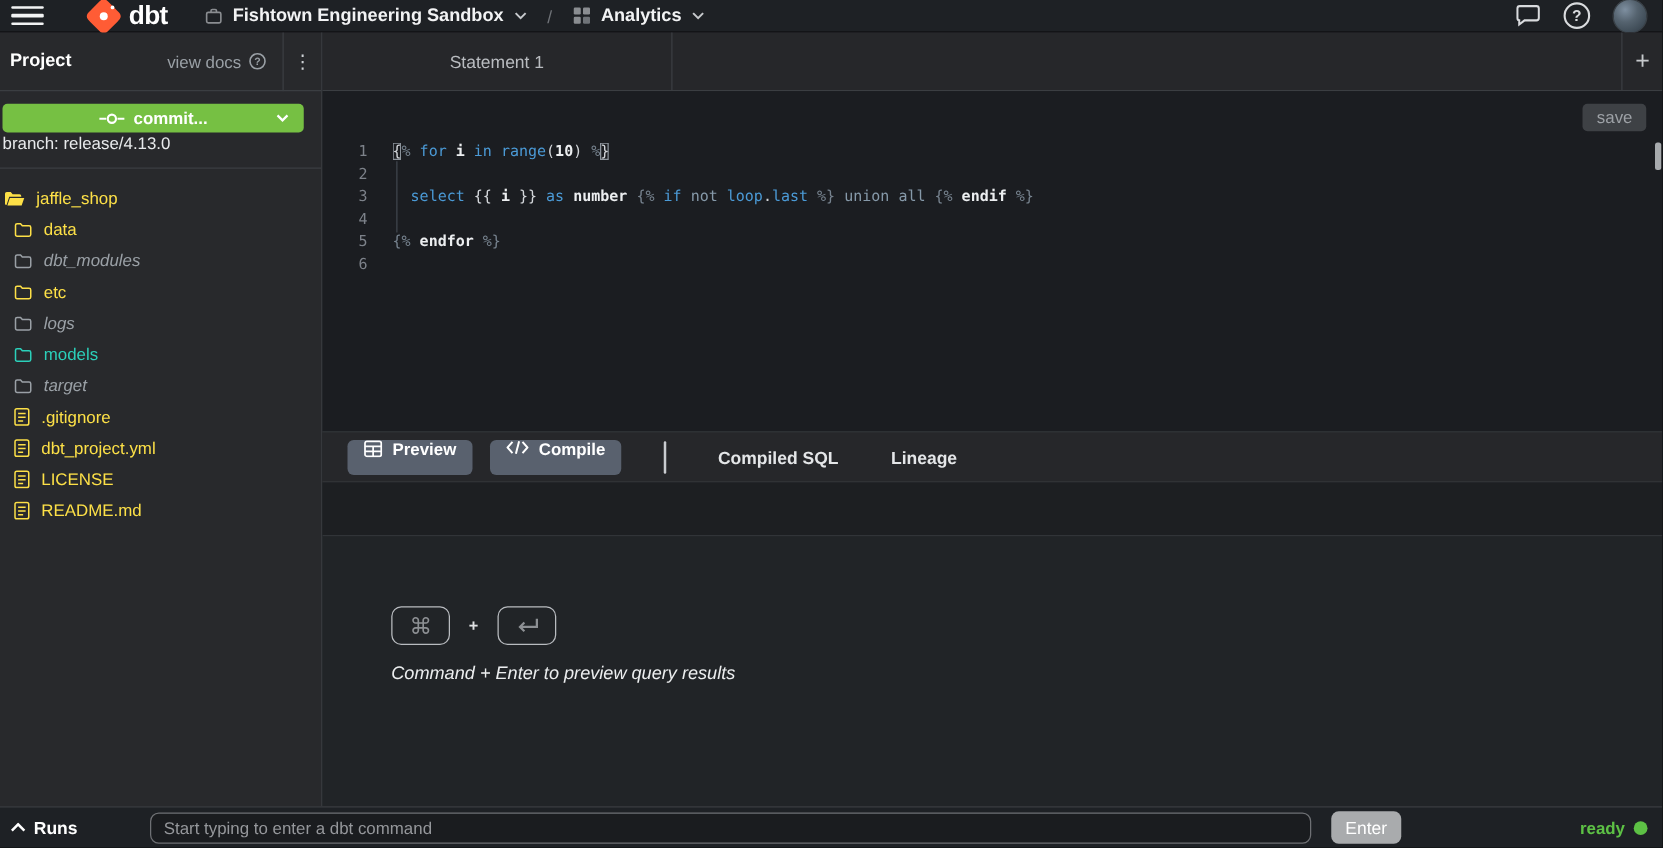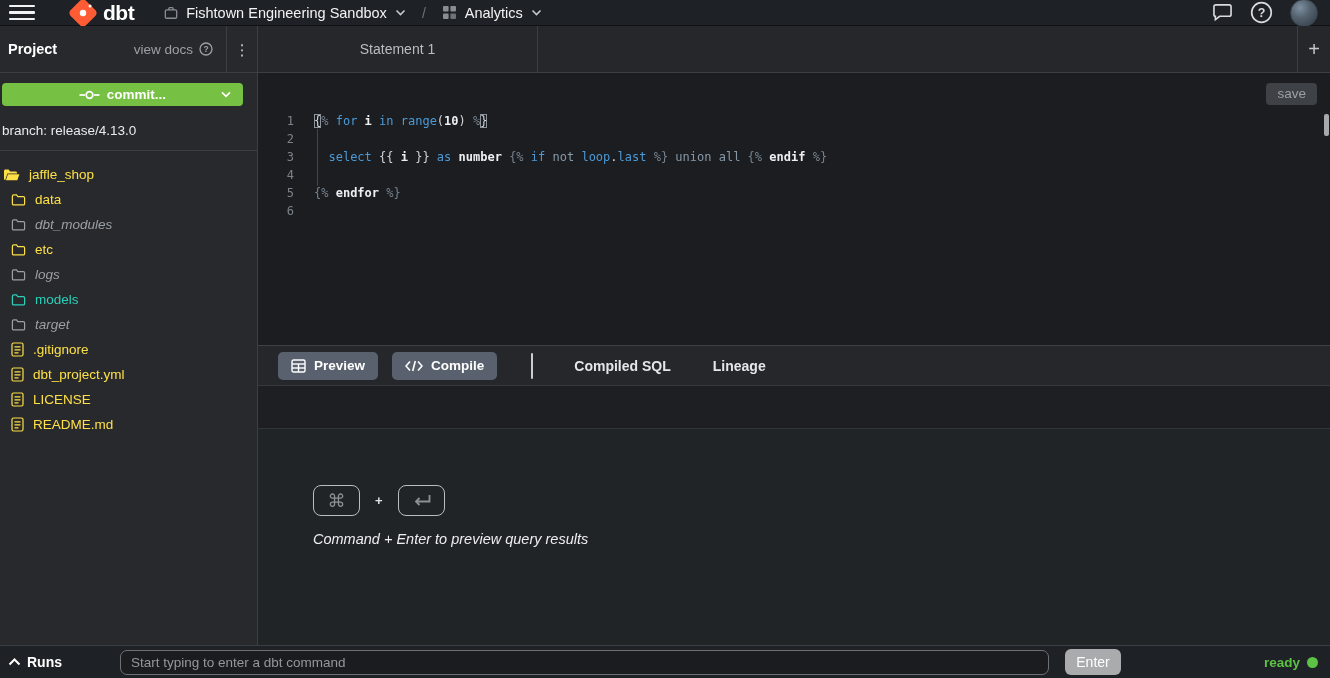--- a/index.html
+++ b/index.html
@@ -10,37 +10,37 @@
     background:#1b1d21; color:#e8eaec;
     display:flex; flex-direction:column;
   }
   
   .topbar { height:26px; background:#1e2125; display:flex; align-items:center; flex-shrink:0; border-bottom:1px solid #101113; }
   .hamburger { margin-left:9px; width:26px; height:18px; display:flex; flex-direction:column; justify-content:center; gap:4px; cursor:pointer; }
   .hamburger span { display:block; height:2.6px; background:#f2f3f4; border-radius:1px; }
   .logo { display:flex; align-items:center; gap:5px; margin-left:33px; }
   .logo-text { font-size:21px; font-weight:bold; color:#fff; letter-spacing:-0.5px; }
   .crumb { display:flex; align-items:center; gap:8px; margin-left:30px; }
-  .crumb-name { font-size:14.5px; font-weight:normal; color:#f2f3f4; }
+  .crumb-name { font-size:14.5px; font-weight:bold; color:#f2f3f4; }
   .crumb-sep { color:#6f7378; font-size:14px; margin:0 8px; }
   .topbar-right { margin-left:auto; display:flex; align-items:center; gap:17px; margin-right:12px; }
   .avatar { width:28px; height:28px; border-radius:50%; background:radial-gradient(circle at 35% 30%, #7e8fa0 0%, #55636f 40%, #2e3a44 100%); border:1px solid #3a4147; }
   
   .content { flex:1; display:flex; min-height:0; }
   
   .sidebar { width:258px; flex-shrink:0; background:#28292c; border-right:1px solid #3b3e42; display:flex; flex-direction:column; }
   .side-header { height:47px; flex-shrink:0; display:flex; align-items:center; border-bottom:1px solid #3b3e42; padding-left:8px; }
   .side-title { font-size:14.5px; font-weight:bold; color:#fff; }
   .view-docs { margin-left:auto; display:flex; align-items:center; gap:6px; color:#9aa0a6; font-size:13.5px; cursor:pointer; }
   .side-vdiv { width:1px; height:47px; background:#3b3e42; margin-left:13px; }
   .kebab { width:30px; text-align:center; color:#cfd2d6; font-size:15px; letter-spacing:0; cursor:pointer; line-height:47px; }
   .commit-btn { position:relative; margin:10px 14px 0 2px; height:23px; border-radius:4px; background:#76c043; color:#fff;
     font-size:13.5px; font-weight:bold; display:flex; align-items:center; justify-content:center; gap:7px; cursor:pointer; }
   .commit-caret { position:absolute; right:12px; top:8px; }
-  .branch-line { margin:17px 0 0 2px; font-size:13.5px; color:#e8eaec; }
+  .branch-line { margin:1px 0 0 2px; font-size:13.5px; color:#e8eaec; }
   .side-div { margin-top:12px; border-bottom:1px solid #3b3e42; }
   .tree { padding-top:11px; overflow:hidden; }
   .tree-row { height:25px; display:flex; align-items:center; gap:9px; font-size:13.5px; color:#fde047; cursor:pointer; padding-left:11px; }
   .tree-row.root { padding-left:3px; }
   .tree-row.muted { color:#9aa0a6; font-style:italic; }
   .tree-row.active { color:#2bd0ba; }
   .tree-icon { display:flex; align-items:center; }
   
   .main { flex:1; display:flex; flex-direction:column; min-width:0; }
   .tabbar { height:47px; flex-shrink:0; background:#26272a; border-bottom:1px solid #3b3e42; display:flex; align-items:stretch; }
@@ -61,21 +61,21 @@
   .tok-v { color:#eceef0; font-weight:bold; }
   .tok-p { color:#d3d6da; }
   .tok-d { color:#8699a9; }
   .tok-x { color:#d3d6da; box-shadow:inset 0 0 0 1px #8d949c; }
   .indent-guide { position:absolute; left:59px; top:56px; height:57px; border-left:1px solid #40464e; }
   .editor-scrollbar { position:absolute; right:1px; top:41px; width:5px; height:22px; background:#a7aaad; border-radius:2px; }
   
   .results { flex:1; border-top:1px solid #3d4043; background:#212427; display:flex; flex-direction:column; min-height:0; }
   .results-toolbar { height:40px; flex-shrink:0; background:#26272a; border-bottom:1px solid #35373a; display:flex; align-items:center; padding-left:20px; }
   .panel-btn { height:28px; border-radius:5px; background:#59616e; color:#fff; font-size:13.5px; font-weight:bold;
-    display:flex; align-items:center; gap:8px; padding:0 13px; cursor:pointer; margin-right:14px; }
+    display:flex; gap:8px; padding:0 13px; cursor:pointer; margin-right:14px; }
   .toolbar-div { width:2px; height:26px; background:#c9ccd0; margin:0 20px; border-radius:1px; }
   .rtab { position:relative; height:40px; display:flex; align-items:center; padding:0 21px; font-size:14px; font-weight:bold; color:#e4e6e8; cursor:pointer; }
   .rtab.active { color:#25c9b2; }
   .rtab.active::after { content:""; position:absolute; left:7px; right:7px; bottom:0; height:3px; background:#25c9b2; }
   .results-strip { height:43px; flex-shrink:0; background:#1d1f22; border-bottom:1px solid #313438; }
   .results-empty { padding:56px 0 0 55px; }
   .keys-row { display:flex; align-items:center; gap:15px; }
   .keycap { width:47px; height:31px; border:1.5px solid #b9bcc0; border-radius:8px; display:flex; align-items:center; justify-content:center; color:#8d9094; font-size:18px; }
   .key-plus { color:#e0e2e4; font-size:13px; font-weight:bold; }
   .empty-hint { margin-top:15px; font-style:italic; font-size:14.5px; color:#eceeef; }

